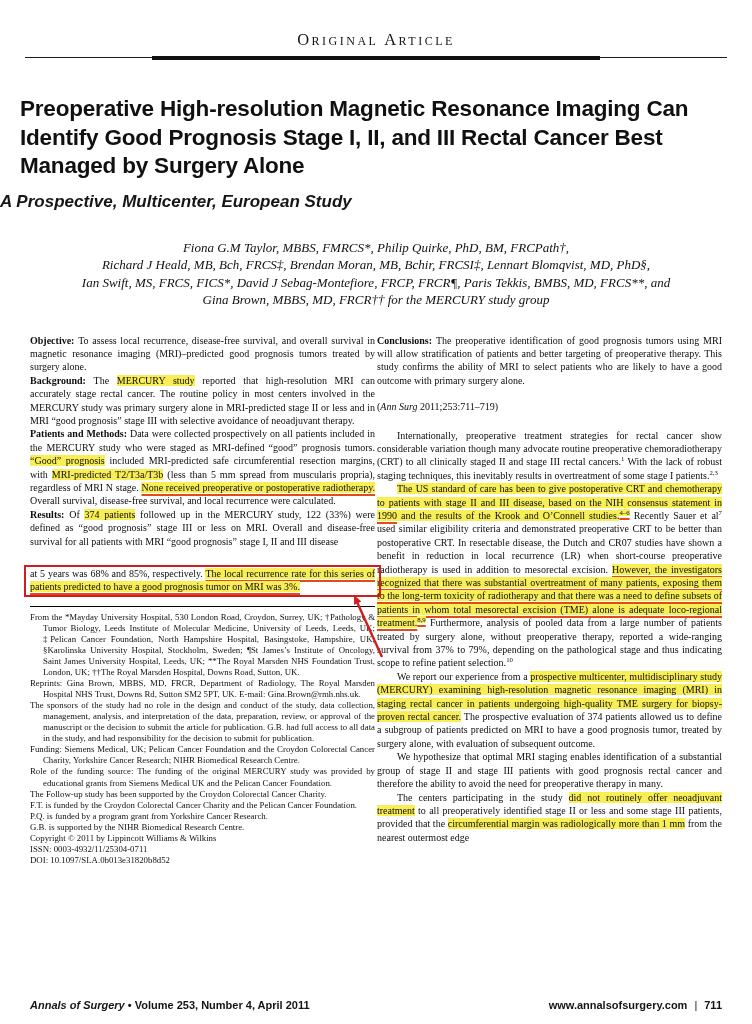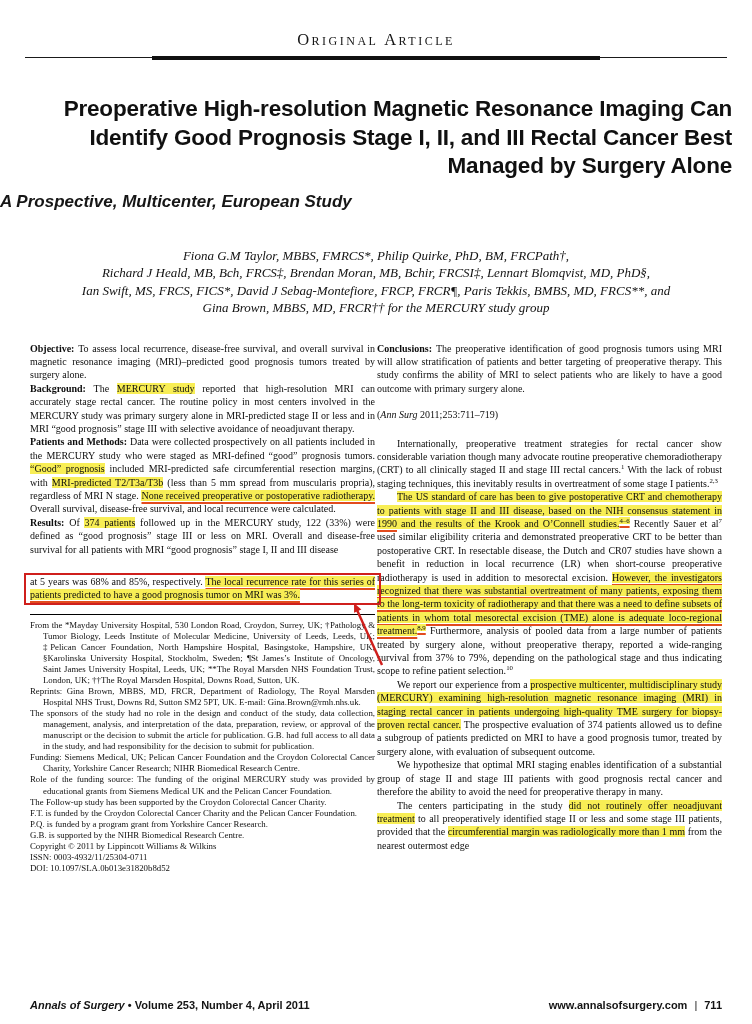--- a/index.html
+++ b/index.html
@@ -13,30 +13,30 @@
   
   .kicker{
     margin-top:30px;text-align:center;
     font-variant:small-caps;font-size:16.5px;letter-spacing:2.5px;color:#151515;
   }
   .rule{position:relative;height:6px;margin:5px 25px 0;}
   .rule-thin{position:absolute;top:2px;left:0;right:0;height:1.4px;background:#1a1a1a;}
   .rule-thick{position:absolute;top:0.5px;left:50%;transform:translateX(-50%);width:448px;height:4.6px;background:#111;}
   
   .title{
-    margin:34px 20px 0;text-align:right;
+    margin:34px 20px 0;text-align:left;
     font-family:"Liberation Sans", sans-serif;font-weight:600;
     font-size:22.5px;line-height:28.5px;letter-spacing:-0.2px;color:#101010;
   }
   .subtitle{
     margin-top:11px;
     font-family:"Liberation Sans", sans-serif;font-style:italic;font-weight:600;
     font-size:17px;color:#161616;
   }
-  .authors{margin-top:35px;text-align:center;font-style:italic;font-size:13px;line-height:17.5px;color:#111;}
+  .authors{margin-top:27px;text-align:center;font-style:italic;font-size:13px;line-height:17.5px;color:#111;}
   
   .columns{display:flex;gap:2px;padding:0 30px;margin-top:25px;text-align:justify;}
   .col{flex:1 1 0;min-width:0;}
   .abs-p, .body-p{font-size:10px;line-height:13.4px;margin:0;}
   .abs-p .seg-b{font-weight:700;}
   .seg-b{font-weight:700;}
   .seg-i{font-style:italic;}
   .seg-hl{background:var(--hl);}
   .seg-hlu{
     background:var(--hl);

